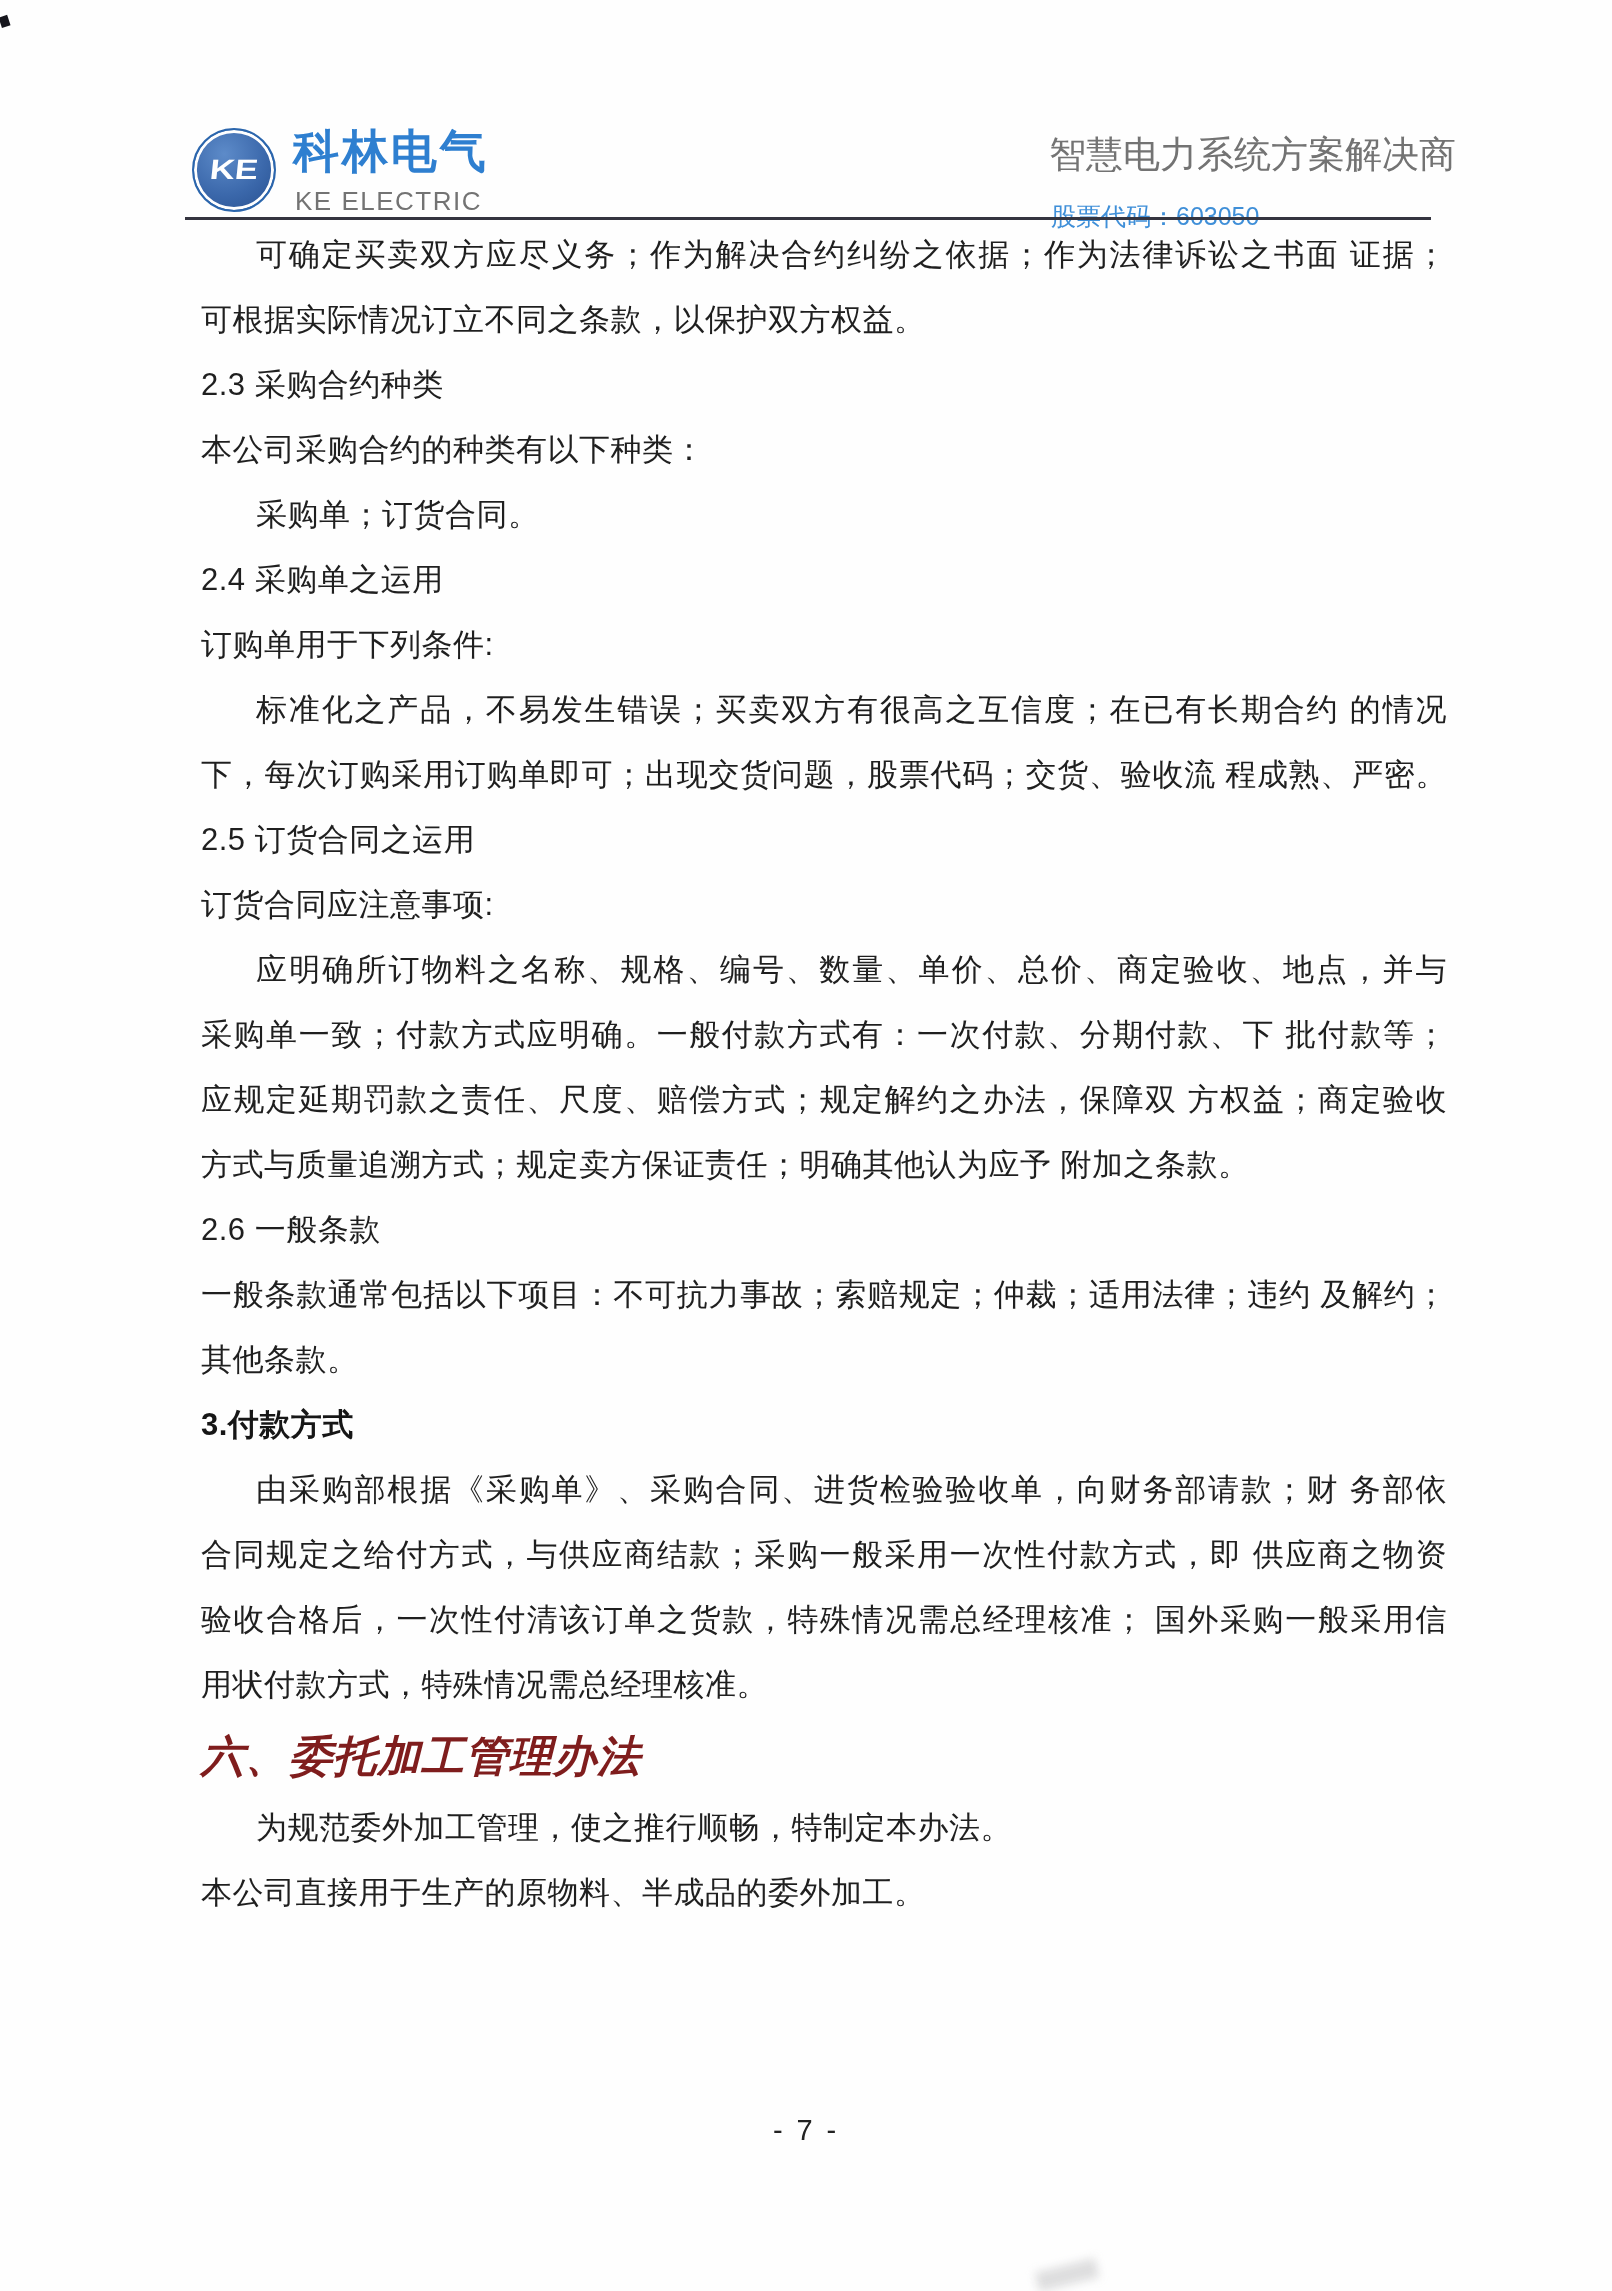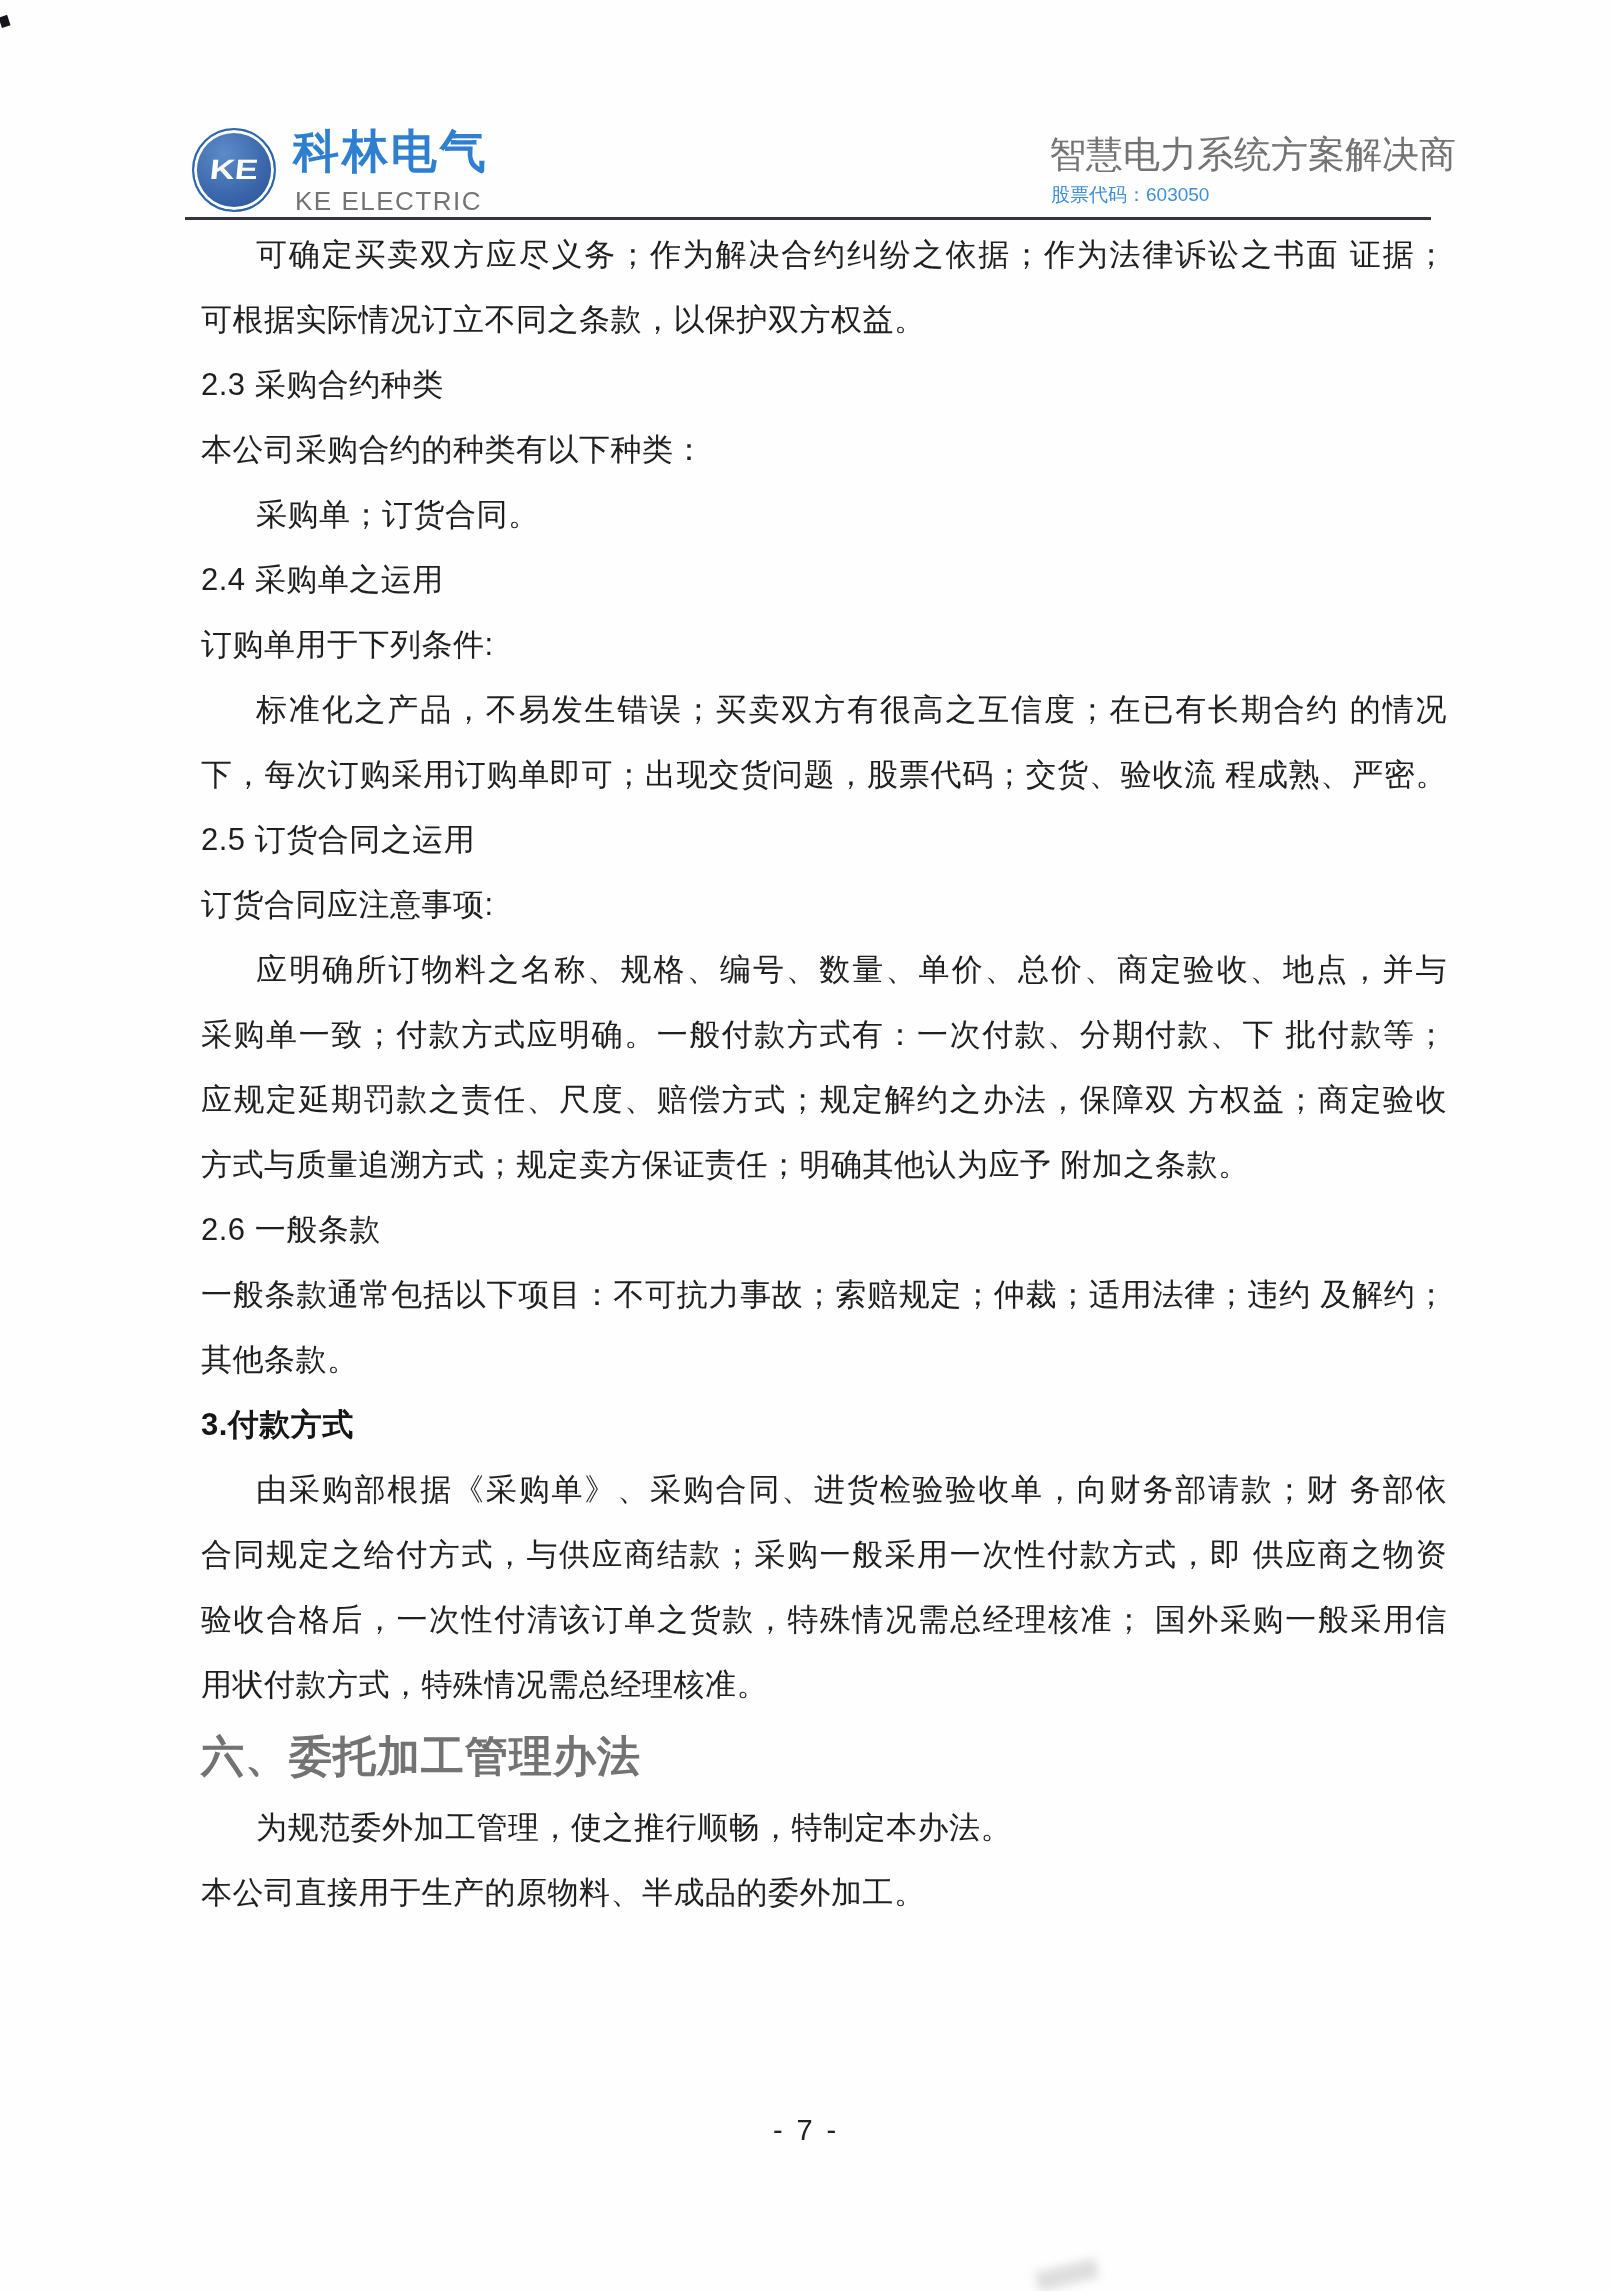--- a/index.html
+++ b/index.html
@@ -36,44 +36,45 @@
   .logo-en {
     position: absolute; left: 295px; top: 186px;
     font-size: 26px; color: #737373; letter-spacing: 1.5px;
     white-space: nowrap;
   }
   .tagline {
     position: absolute; left: 1049px; top: 130px;
     font-size: 37px; color: #737373; white-space: nowrap;
   }
   .stock {
-    position: absolute; left: 1051px; top: 182px;
-    font-size: 19px; color: #3f8fd8; white-space: nowrap;
+    position: absolute; left: 1051px; top: 200px;
+    font-size: 25px; color: #3f8fd8; white-space: nowrap;
   }
   .divider {
     position: absolute; left: 185px; top: 217px;
     width: 1246px; height: 2.9px; background: #353540;
   }
 
   
   .doc {
     position: absolute; left: 185px; top: 222px;
     width: 1246px; color: #1f1f1f; margin-left: 16px;
   }
   .line {
     font-size: 31px; height: 65px; line-height: 65px;
     letter-spacing: 0.5px;
   }
   .line.indent { text-indent: 55px; }
   .line.justify { text-align: justify; text-align-last: justify; }
   .line.subhead { font-weight: bold; color: #161616; }
   .line.chapter {
     font-size: 43px; font-weight: bold;
-    height: 78px; line-height: 78px; color: #737373;
+    height: 78px; line-height: 78px; color: #7f1d1d;
     letter-spacing: 1px;
+    font-style: italic;
   }
 
   
   .footer {
     position: absolute; left: 0; top: 2114px; width: 1612px;
     text-align: center; font-size: 29px; color: #222222; letter-spacing: 2.9px;
   }
 
   
   .artifact-topleft {

